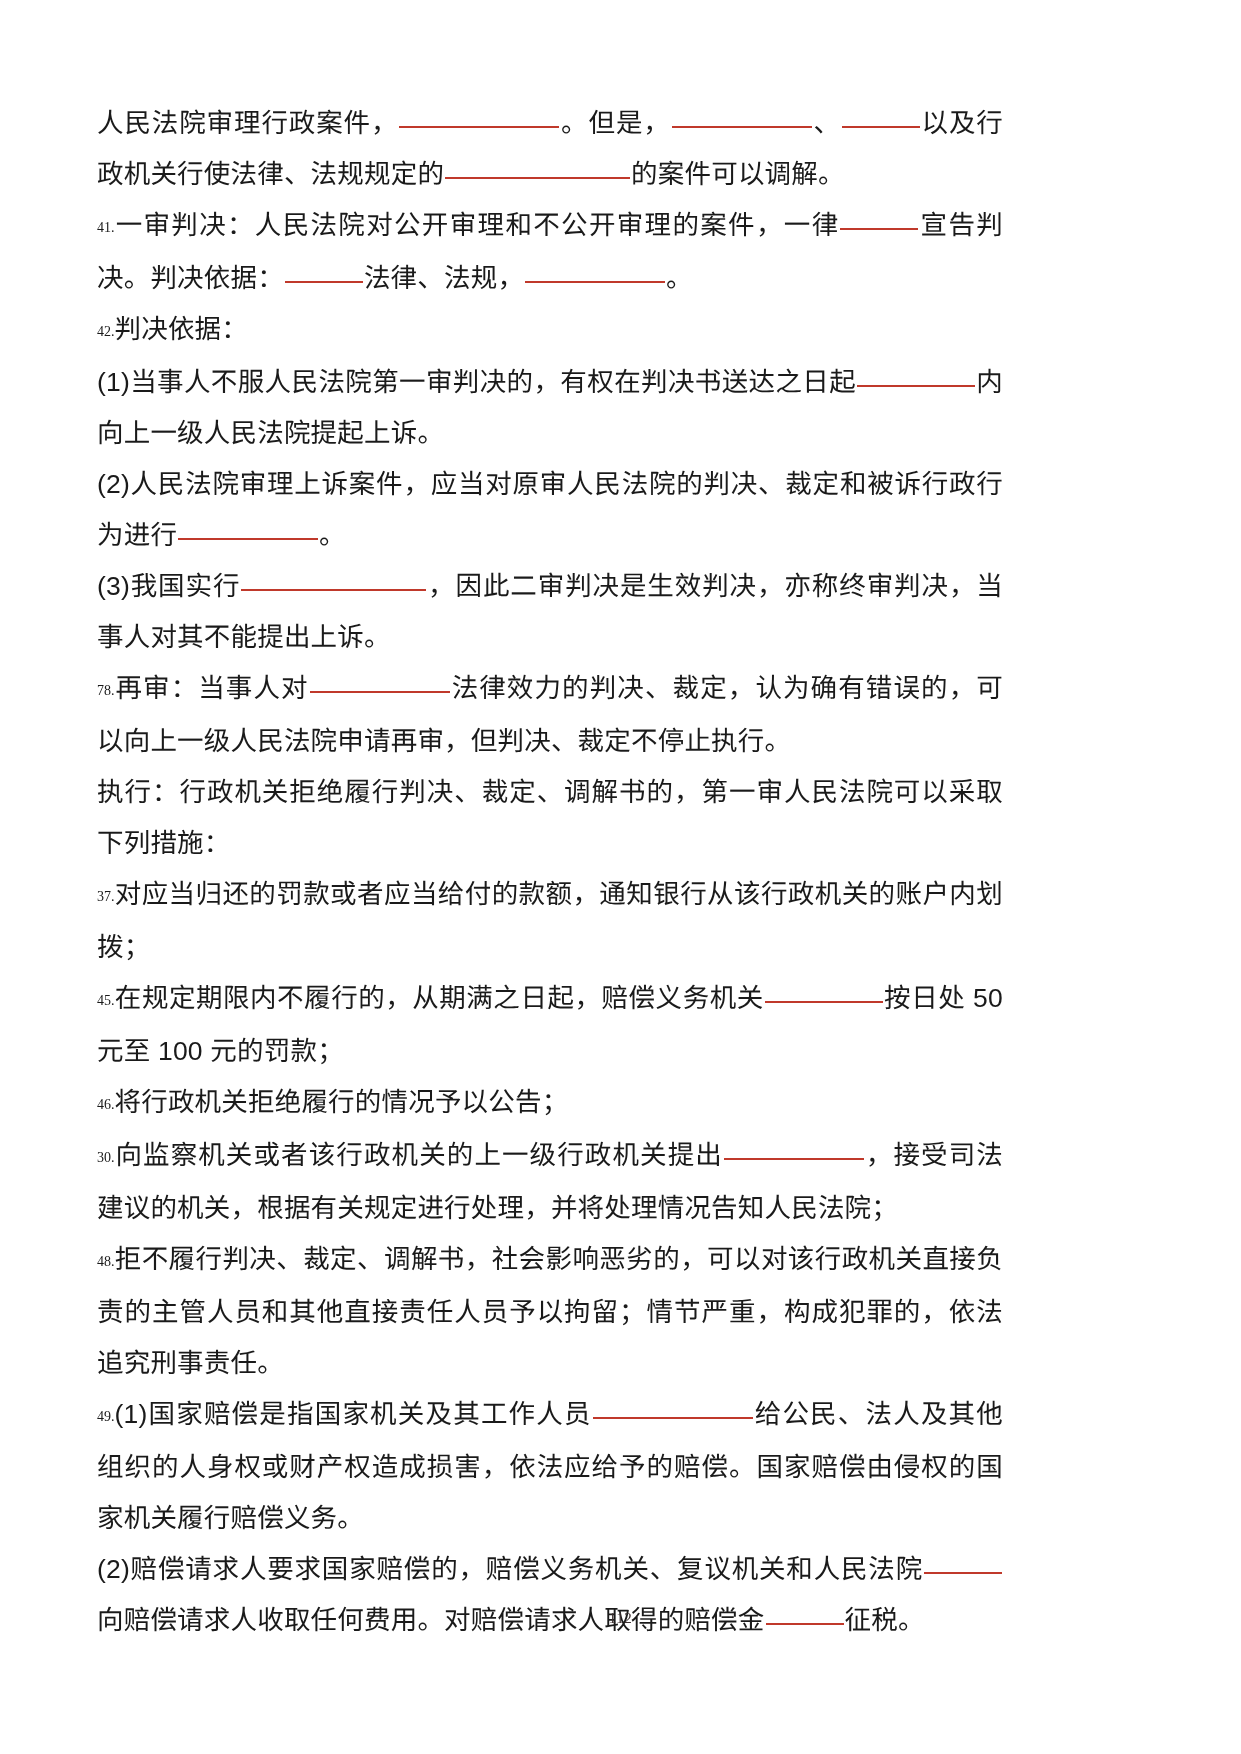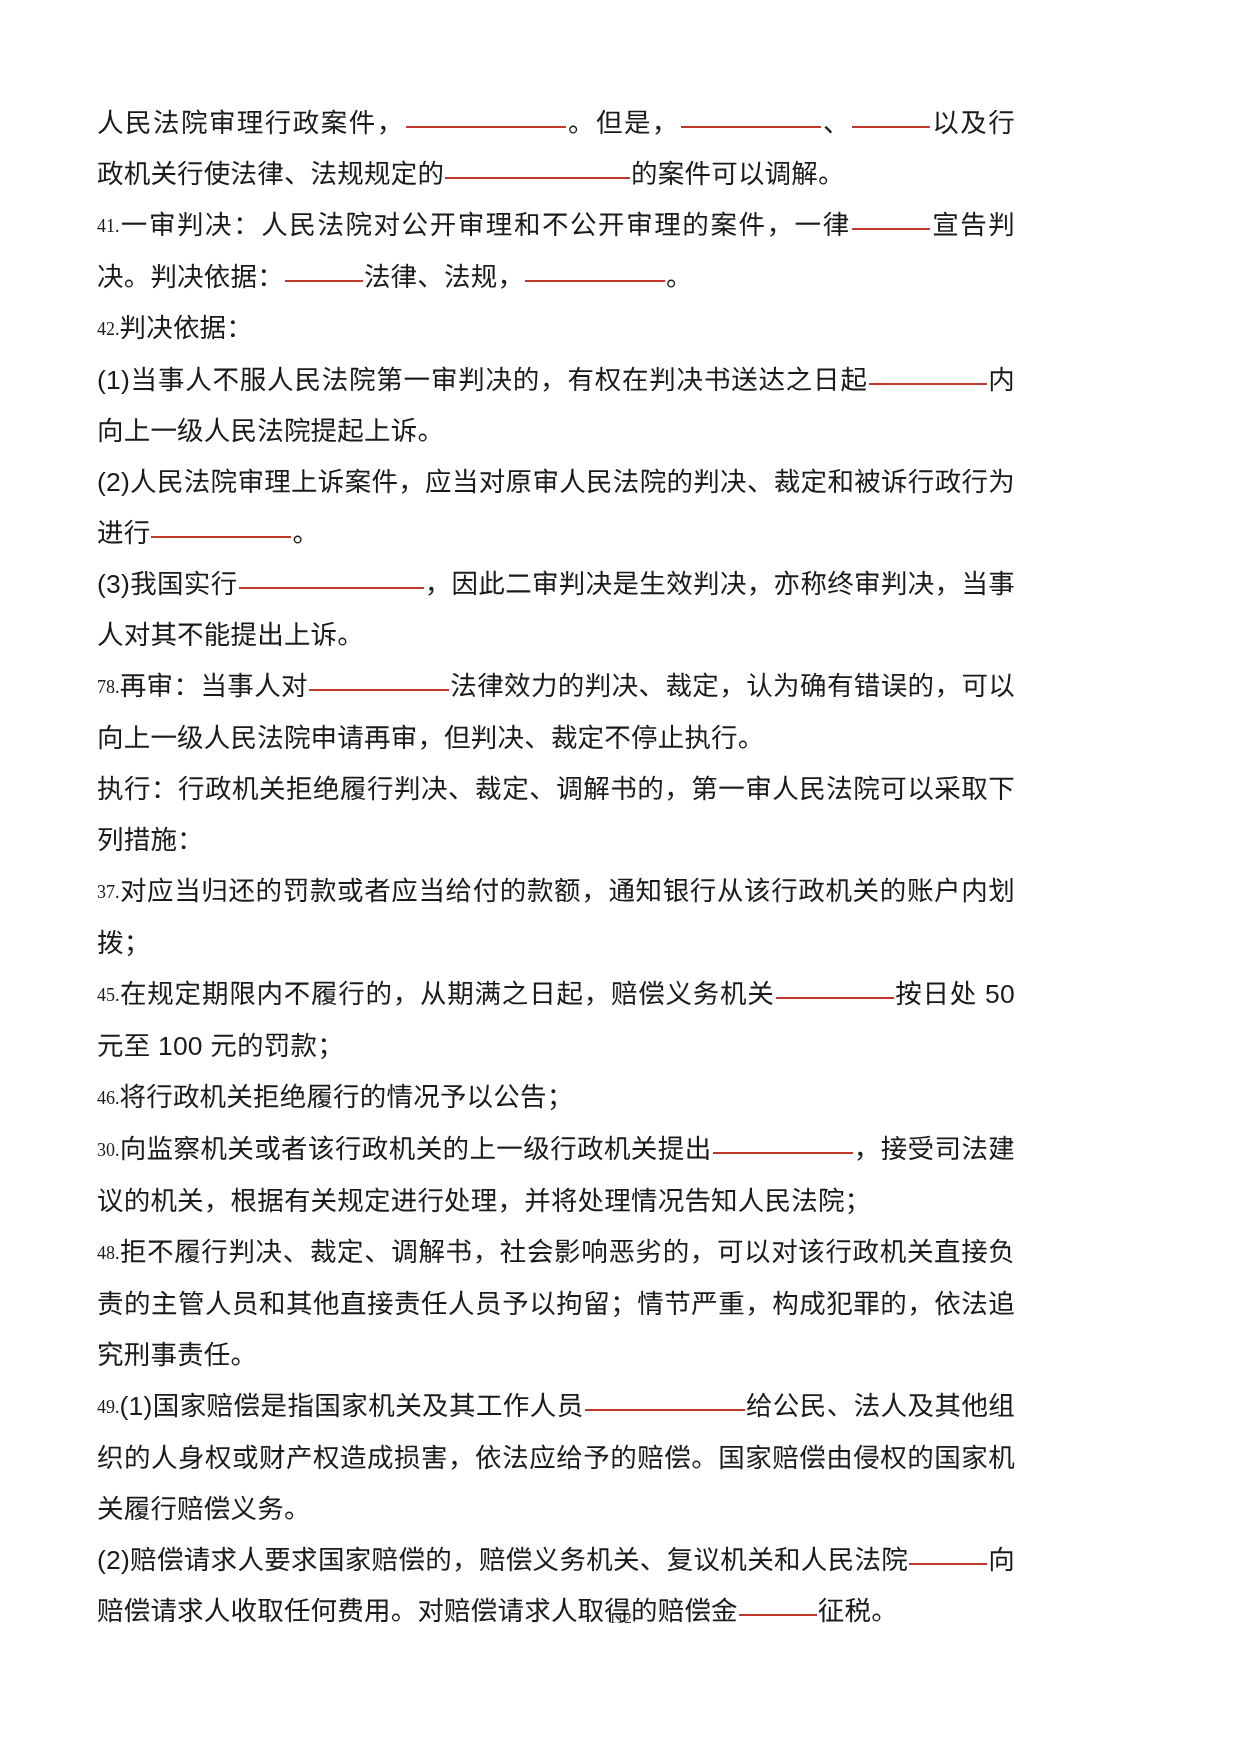--- a/index.html
+++ b/index.html
@@ -29,29 +29,29 @@
     left: 97px;
     top: 98px;
     width: 918px;
   }
   .para {
     font-size: 26.5px;
     line-height: 51px;
     letter-spacing: 0.2px;
     text-align: justify;
     text-justify: inter-character;
-    margin: 0 0 0 0;
+    margin: 0 12px 0 0;
     word-break: break-all;
     color: #1a1a1a;
   }
   .para + .para { margin-top: 0px; }
 
   
   .num {
-    font-size: 18px;
+    font-size: 14px;
     vertical-align: 2px;
     letter-spacing: 0;
     font-family: "Liberation Serif", "DejaVu Serif", serif;
     color: #1a1a1a;
   }
   
   .blank {
     display: inline-block;
     border-bottom: 2.2px solid #c0392b;
     vertical-align: 4px;

